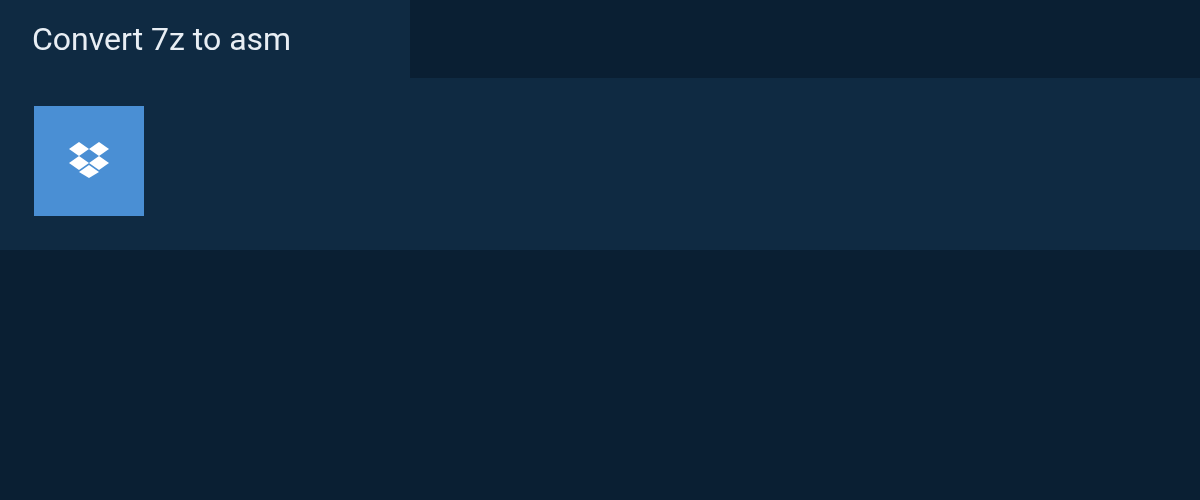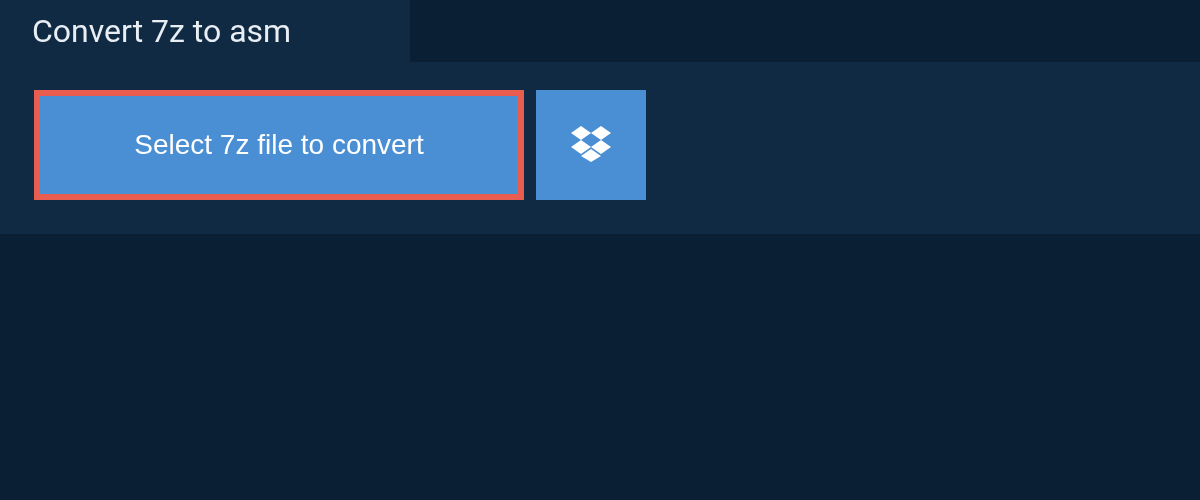--- a/index.html
+++ b/index.html
@@ -9,21 +9,21 @@
     }
     body {
       width: 1200px;
       height: 500px;
       background: #0a1f33;
       font-family: -apple-system, BlinkMacSystemFont, "Segoe UI", Roboto, Arial, sans-serif;
       overflow: hidden;
     }
     .header-tab {
       background: #0f2a42;
-      padding: 12px 32px;
+      padding: 20px 32px;
       display: inline-block;
       min-width: 410px;
     }
     .header-title {
       color: #e8eef4;
       font-size: 32px;
       font-weight: 400;
     }
     .main-panel {
       background: #0f2a42;
@@ -67,23 +67,20 @@
 <body>
 
 
 
 <div class="header-tab">
   <h1 class="header-title">Convert 7z to asm</h1>
 </div>
 
 <div class="main-panel">
   <div class="button-row">
-    <button class="select-button">
-      <span>Select 7z file to convert</span>
-    </button>
     <button class="dropbox-button">
       <span>
         <svg class="dropbox-icon" viewBox="0 0 40 36" fill="#ffffff">
           <path d="M10 0 L20 7 L10 14 L0 7 Z"></path>
           <path d="M30 0 L40 7 L30 14 L20 7 Z"></path>
           <path d="M10 14 L20 21 L10 28 L0 21 Z"></path>
           <path d="M30 14 L40 21 L30 28 L20 21 Z"></path>
           <path d="M20 23 L30 30 L20 36 L10 30 Z"></path>
         </svg>
       </span>

